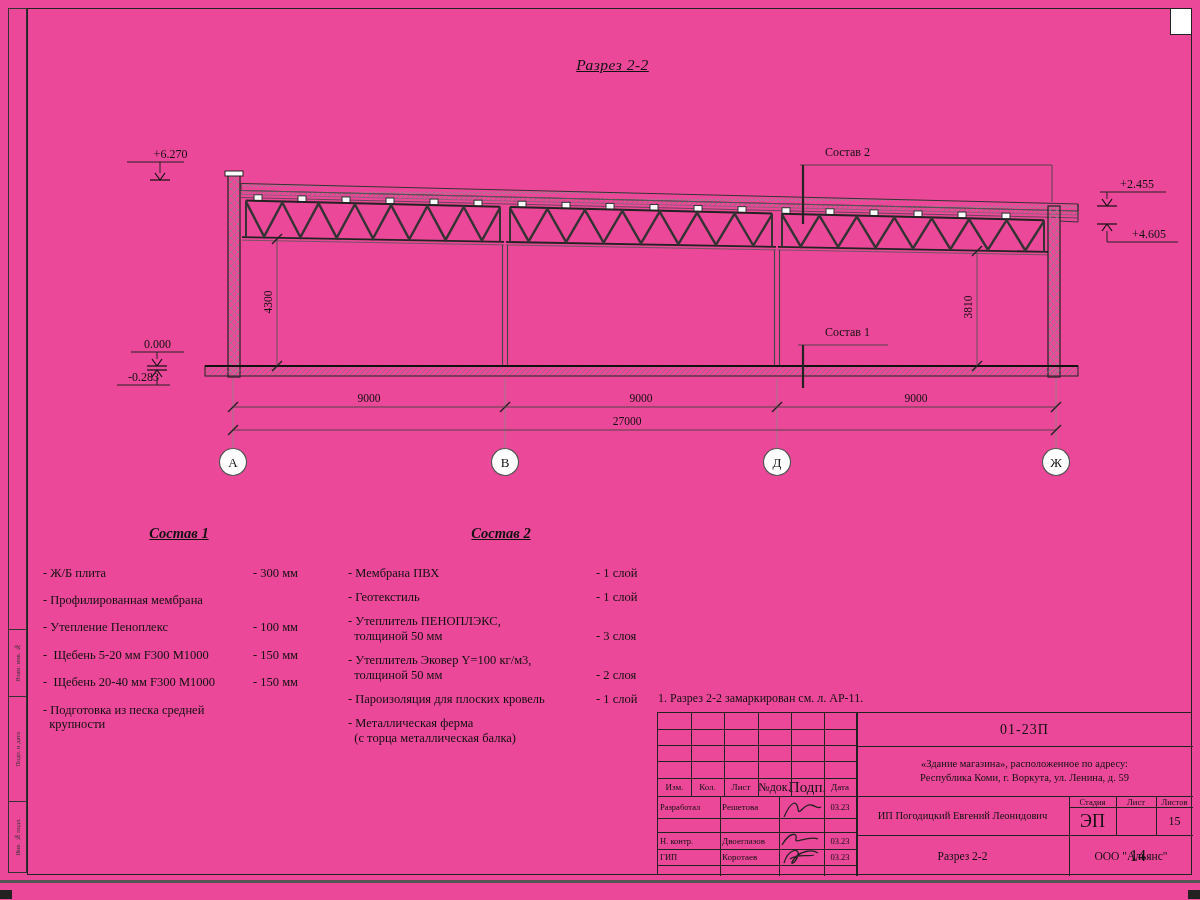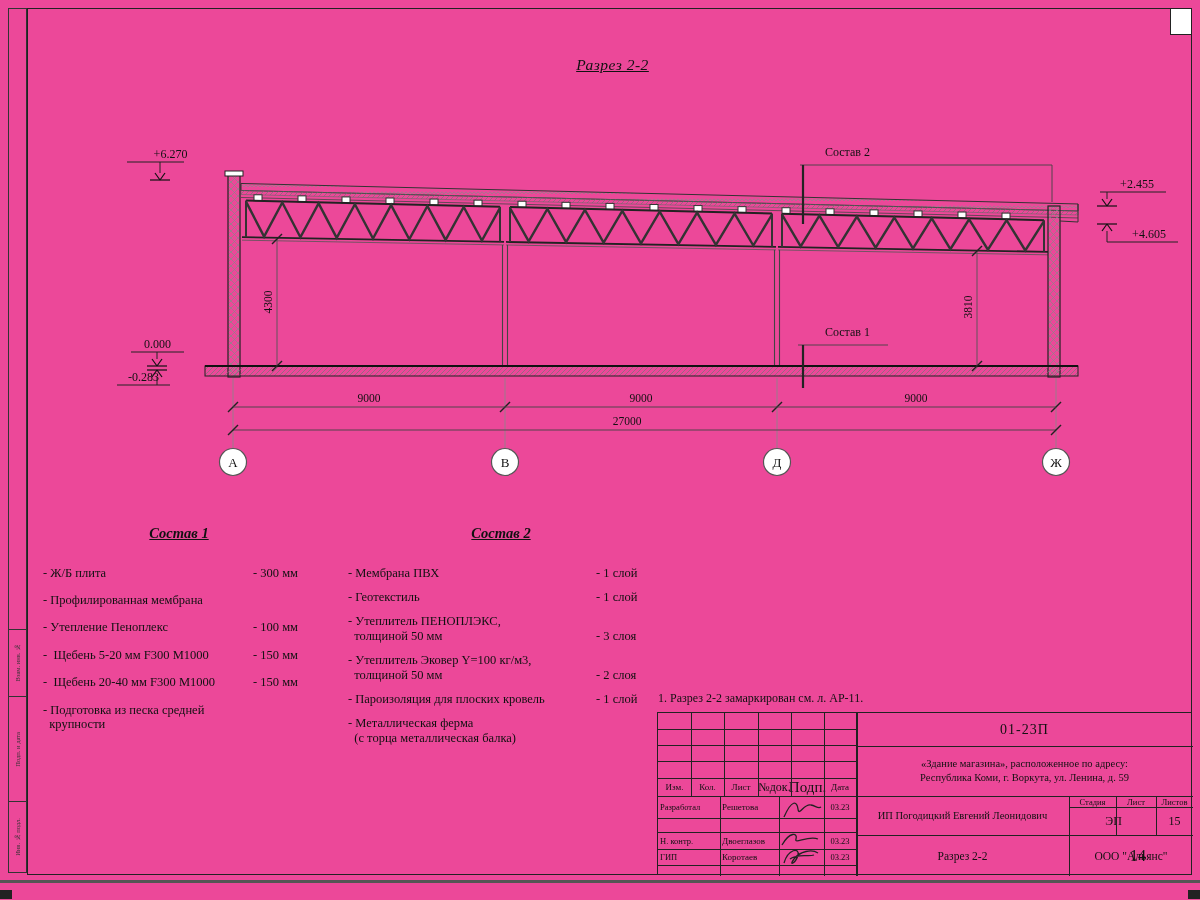--- a/index.html
+++ b/index.html
@@ -286,21 +286,21 @@
     </svg>
 
     <div class="tcell" style="left:198px;top:0;width:337px;height:33px;font-size:14px;letter-spacing:1px;">01-23П</div>
     <div class="tcell" style="left:198px;top:33px;width:337px;height:50px;font-size:10.5px;white-space:pre-line;line-height:1.35;">«Здание магазина», расположенное по адресу:
 Республика Коми, г. Воркута, ул. Ленина, д. 59</div>
     <div class="tcell" style="left:198px;top:83px;width:213px;height:39px;font-size:10.5px;">ИП Погодицкий Евгений Леонидович</div>
     <div class="tcell" style="left:198px;top:122px;width:213px;height:41px;font-size:11.5px;">Разрез 2-2</div>
     <div class="tcell" style="left:411px;top:83px;width:47px;height:11px;font-size:8.5px;">Стадия</div>
     <div class="tcell" style="left:458px;top:83px;width:40px;height:11px;font-size:8.5px;">Лист</div>
     <div class="tcell" style="left:498px;top:83px;width:37px;height:11px;font-size:8.5px;">Листов</div>
-    <div class="tcell" style="left:411px;top:94px;width:47px;height:28px;font-size:12px;margin-left:21px;">ЭП</div>
+    <div class="tcell" style="left:411px;top:94px;width:47px;height:28px;font-size:18px;">ЭП</div>
     <div class="tcell" style="left:460px;top:94px;width:40px;height:28px;font-size:16px;margin-top:35px;">14</div>
     <div class="tcell" style="left:498px;top:94px;width:37px;height:28px;font-size:12px;">15</div>
     <div class="tcell" style="left:411px;top:122px;width:124px;height:41px;font-size:11.5px;">ООО "Альянс"</div>
   <div class="tl" style="left: 0px; top: 16px; width: 198px; height: 1px;"></div>
       <div class="tl" style="left: 0px; top: 32px; width: 198px; height: 1px;"></div>
       <div class="tl" style="left: 0px; top: 48px; width: 198px; height: 1px;"></div>
       <div class="tl" style="left: 0px; top: 65px; width: 198px; height: 1px;"></div>
       <div class="tl" style="left: 0px; top: 83px; width: 198px; height: 1px;"></div>
       <div class="tl" style="left: 0px; top: 105px; width: 198px; height: 1px;"></div>
       <div class="tl" style="left: 0px; top: 119px; width: 198px; height: 1px;"></div>

